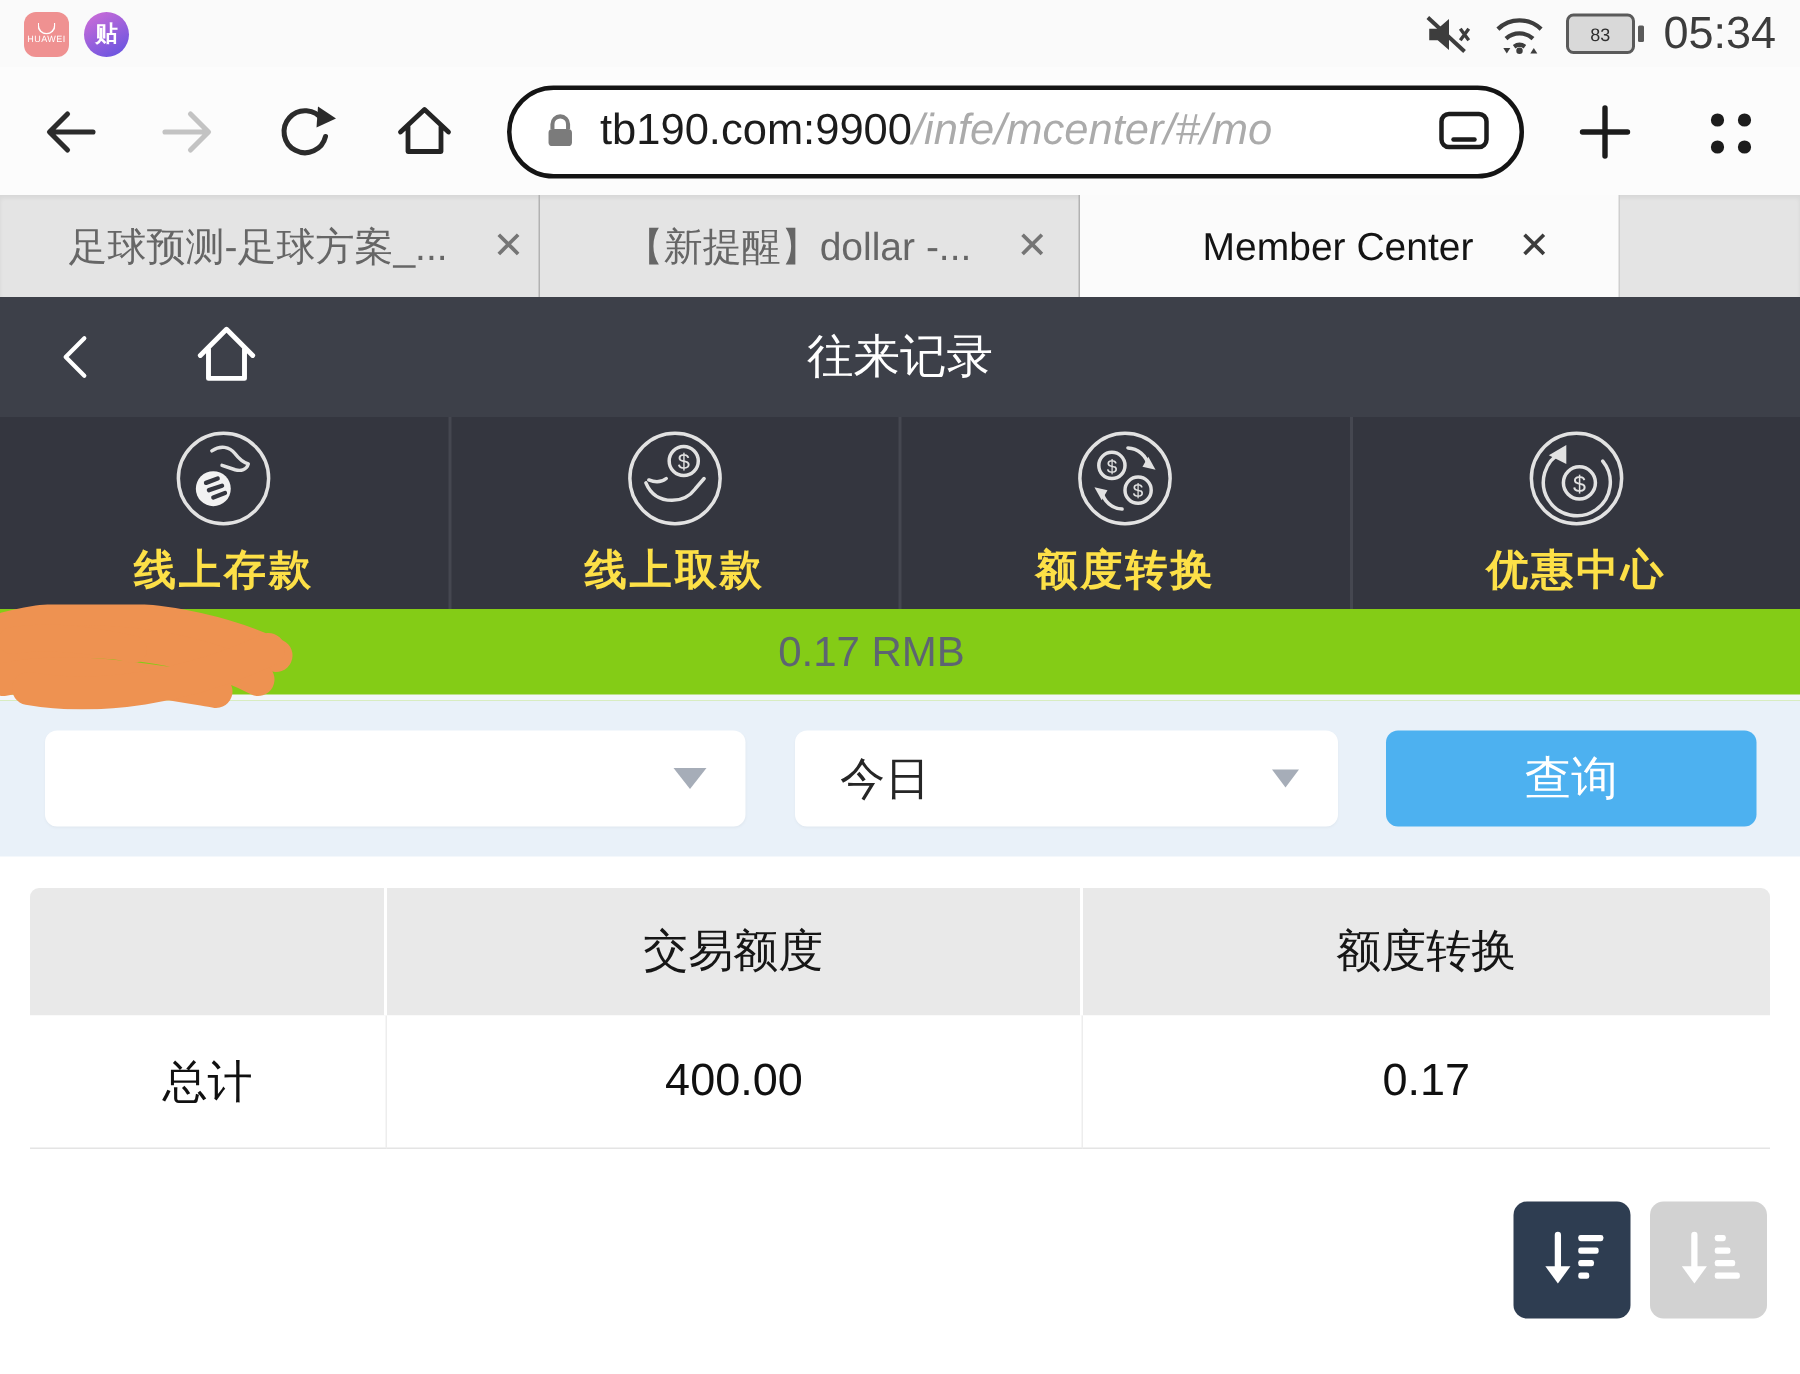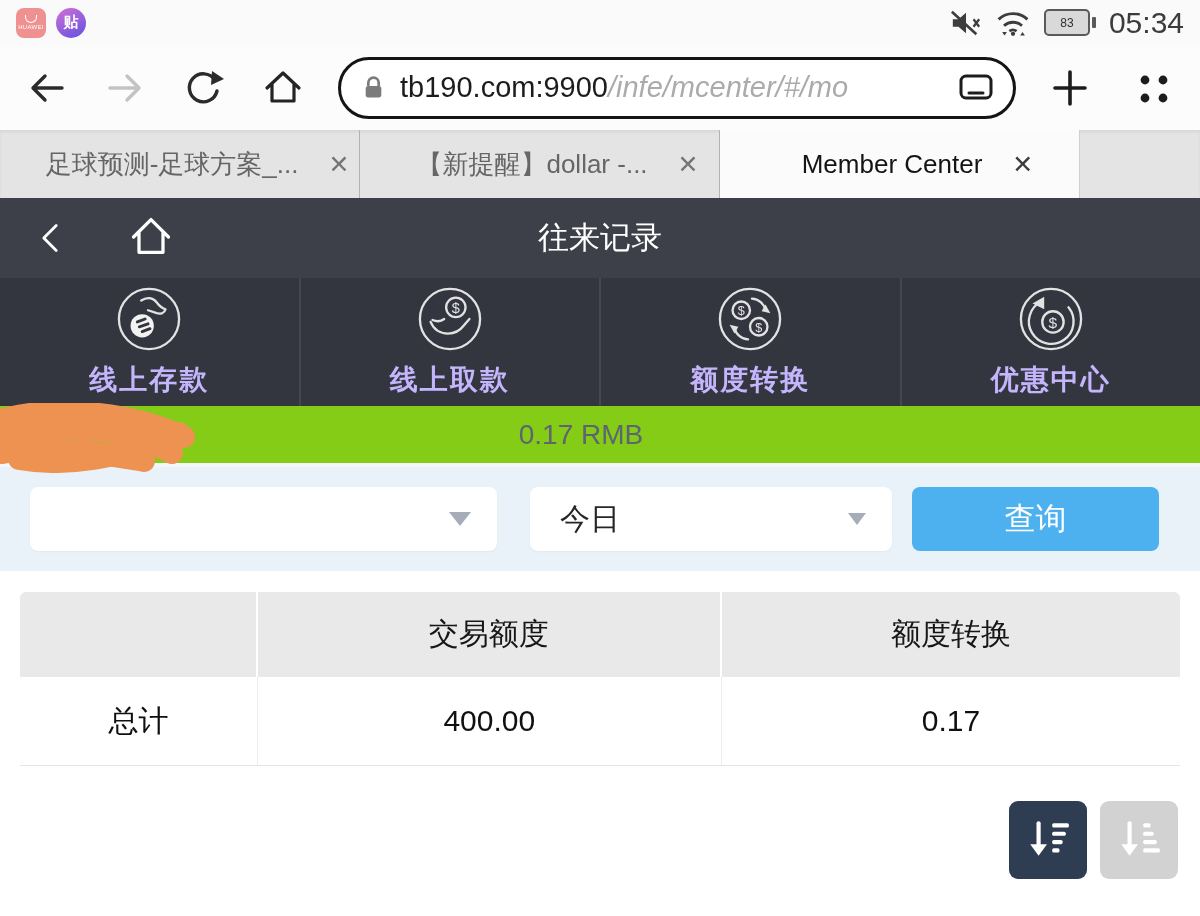--- a/index.html
+++ b/index.html
@@ -50,34 +50,34 @@
     align-items:center; justify-content:center; }
   .nav-back { position:absolute; left:36px; top:18px; }
   .nav-home { position:absolute; left:126px; top:15px; }
   .nav-title { color:#fff; font-size:31px; }
 
   
   .menu-row { height:128px; background:#34363f; display:flex; }
   .menu-item { flex:1; display:flex; flex-direction:column; align-items:center;
     justify-content:center; gap:9px; border-right:2px solid #454750; }
   .menu-item:last-child { border-right:none; }
-  .menu-label { font-size:28px; font-weight:bold; color:#c4b5fd; letter-spacing:2px; }
+  .menu-label { font-size:28px; font-weight:bold; color:#fde047; letter-spacing:2px; }
 
   
   .account-row { height:61px; background:#84cc16; position:relative; display:flex;
     align-items:center; justify-content:center; padding-right:38px; border-bottom:4px solid #f3f6fa; }
   .balance { font-size:28px; color:#5d6472; }
   .scribble { position:absolute; left:-6px; top:-3px; }
 
   
   .filter-bar { height:104px; background:#e9f1f9; display:flex; align-items:center; padding:0 27px 0 30px; }
   .dropdown { height:64px; background:#fff; border-radius:8px; position:relative;
     display:flex; align-items:center; box-shadow:0 1px 2px rgba(0,0,0,.04); }
   .dd-type { width:467px; margin-right:33px; }
-  .dd-date { width:362px; margin-right:20px; }
+  .dd-date { width:362px; margin-right:32px; }
   .tag { margin-left:24px; padding:6px 16px; background:#eef6fd; border:1px solid #cde5f8;
     border-radius:6px; color:#64abdd; font-size:28px; }
   .dd-value { margin-left:30px; font-size:30px; color:#262626; }
   .caret { position:absolute; right:26px; width:0; height:0; border-left:11px solid transparent;
     border-right:11px solid transparent; border-top:14px solid #a6adb8; }
   .dd-date .caret { border-left-width:9px; border-right-width:9px; border-top-width:12px; }
   .query-btn { width:247px; height:64px; background:#4db1f0; border:none; border-radius:8px;
     color:#fff; font-size:31px; cursor:pointer; }
 
   

